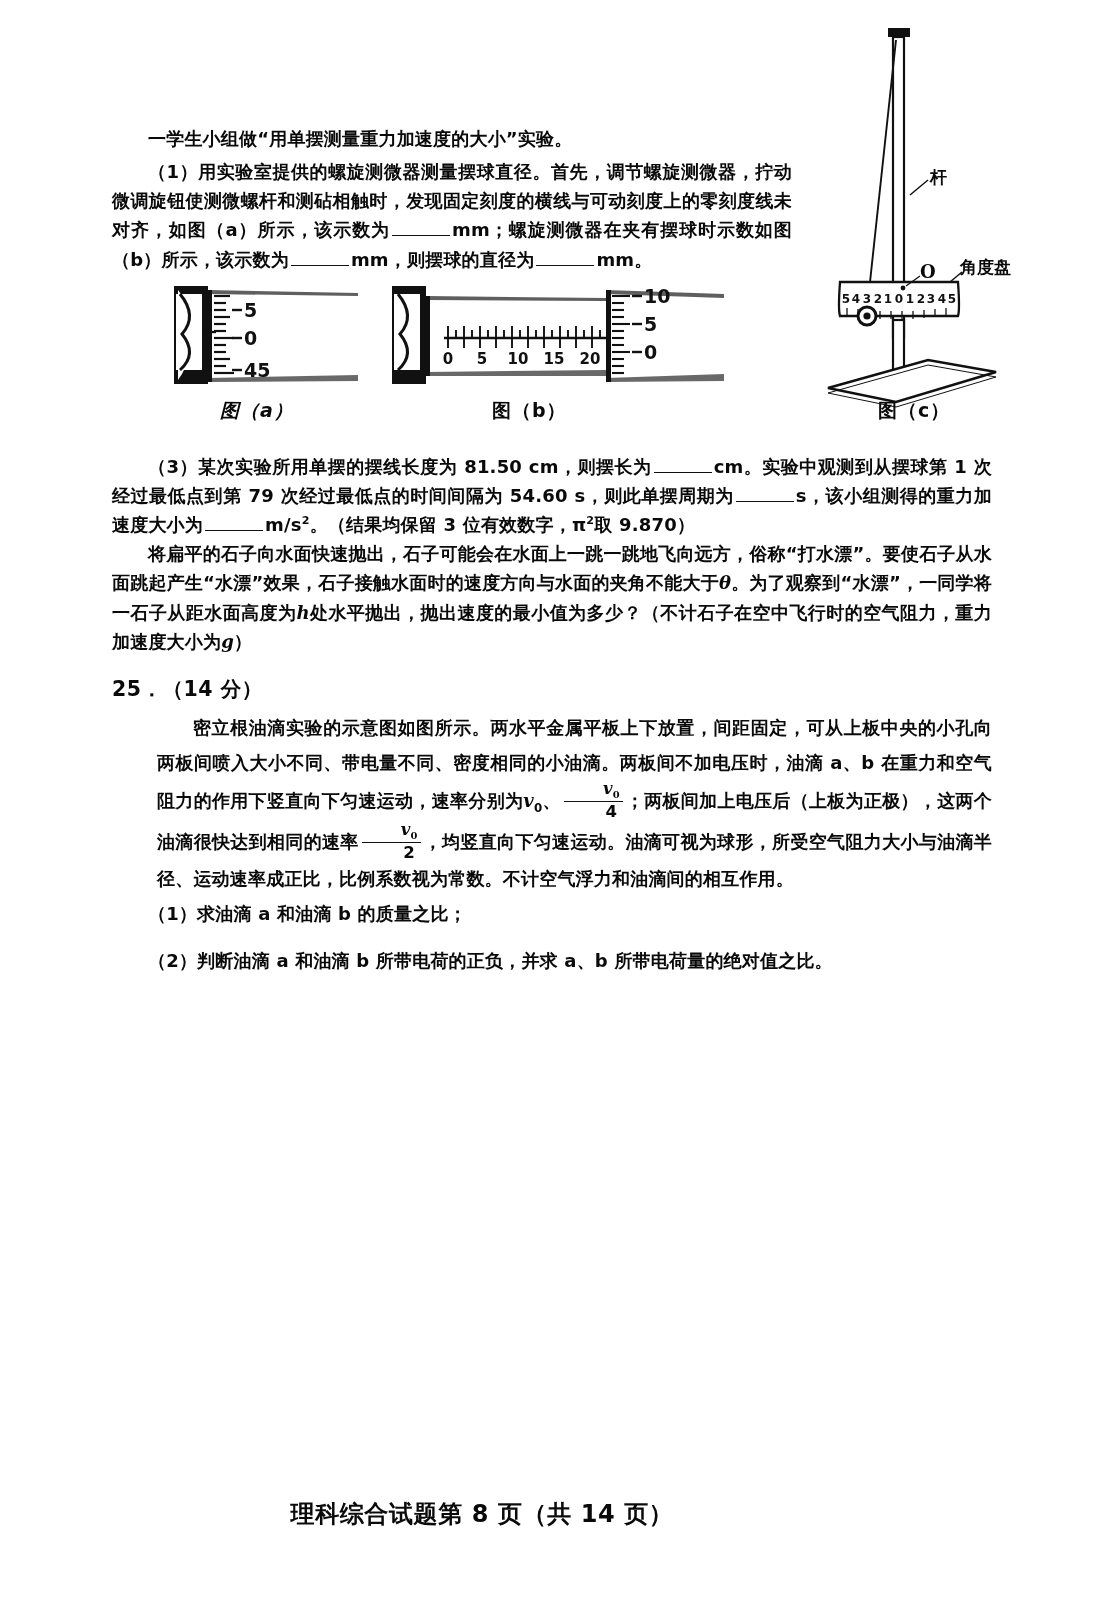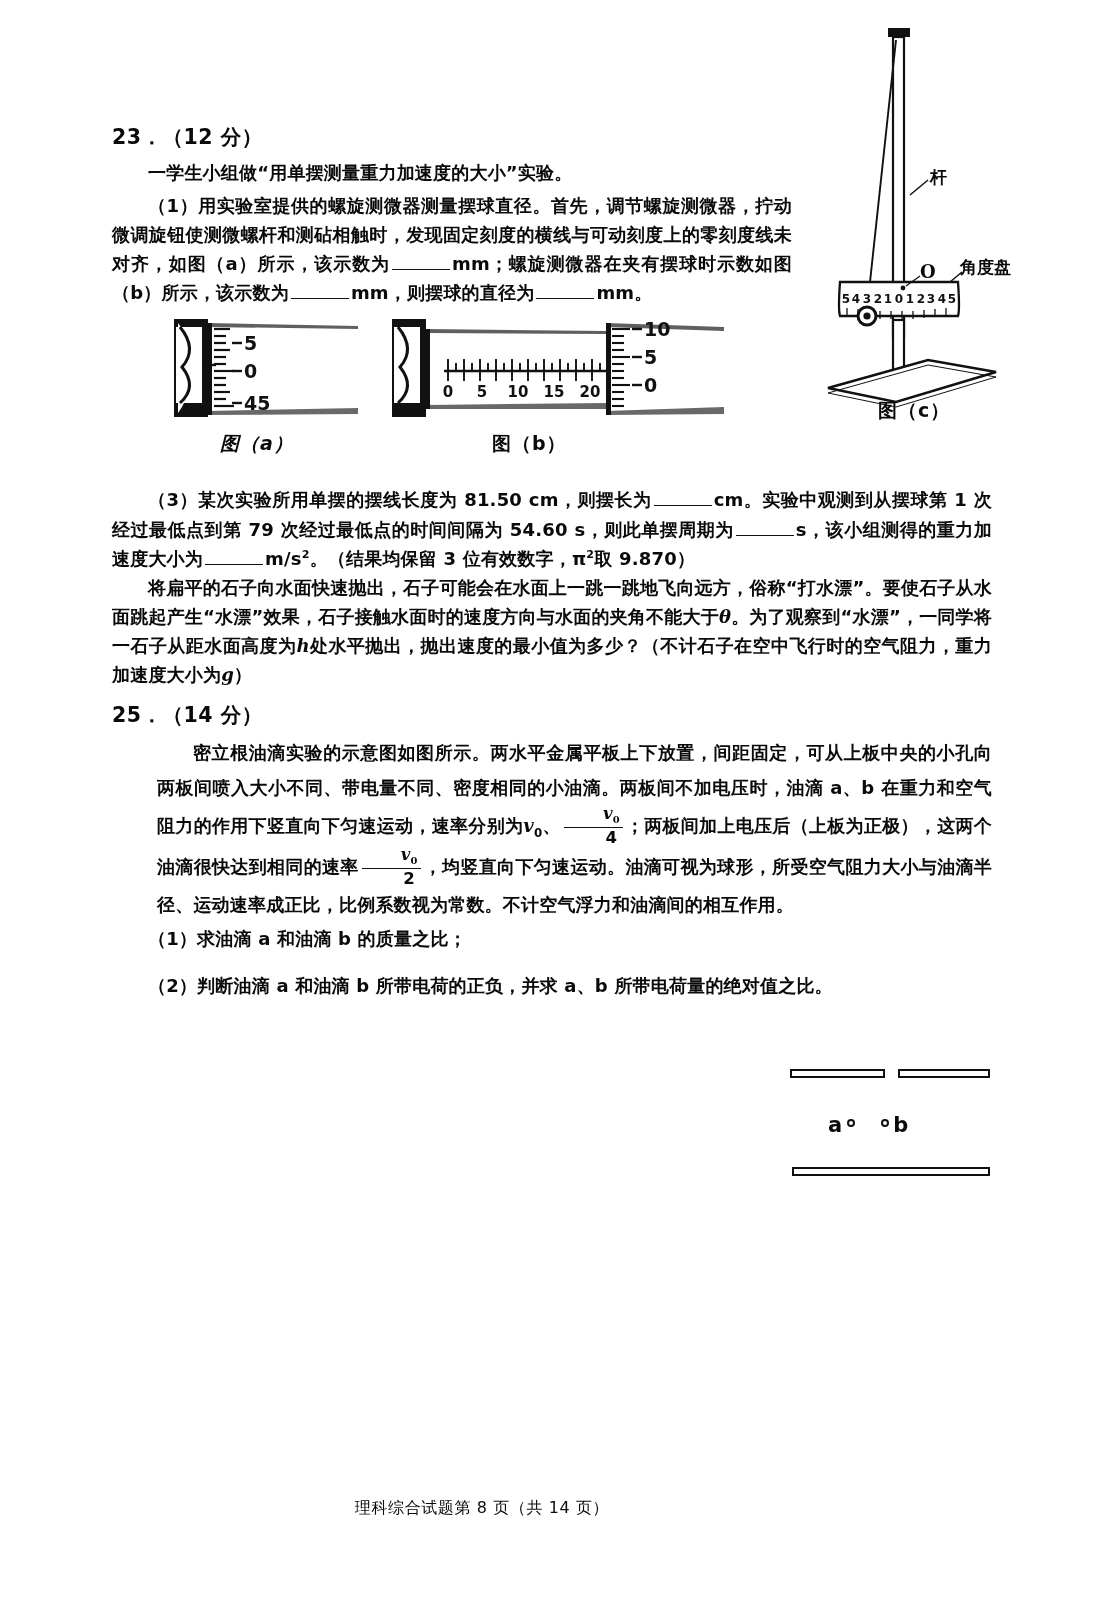--- a/index.html
+++ b/index.html
@@ -142,22 +142,22 @@
     box-sizing: border-box;
   }
 
   
   .footer {
     position: absolute;
     left: 0;
     top: 1498px;
     width: 964px;
     text-align: center;
-    font-size: 16px;
-    font-weight: normal;
+    font-size: 24px;
+    font-weight: bold;
     letter-spacing: 0.6px;
   }
 
   .wrapq25 { position: relative; }
 </style>
 </head>
 <body>
 
 <div class="page">
 
@@ -213,32 +213,23 @@
 
       <circle cx="93" cy="268" r="2.4" fill="#111"></circle>
       <line x1="96" y1="266" x2="110" y2="256" stroke="#111" stroke-width="1.3"></line>
     </svg>
     <div style="position:absolute;left:120px;top:146px;font-size:17px;font-weight:bold;">杆</div>
     <div style="position:absolute;left:110px;top:241px;font-size:18px;font-weight:bold;font-family:'DejaVu Serif',serif;">O</div>
     <div style="position:absolute;left:150px;top:236px;font-size:17px;font-weight:bold;white-space:nowrap;">角度盘</div>
   </div>
   <div class="capC cap">图（c）</div>
 
-  <div class="figD">
-    <div class="plate plate-top-l"></div>
-    <div class="plate plate-top-r"></div>
-    <div class="plate plate-bot"></div>
-    <div class="drops">
-      <span>a</span><span class="dot"></span><span style="display:inline-block;width:18px"></span><span class="dot"></span><span>b</span>
-    </div>
-  </div>
 
   <div class="content">
 
-    <div class="qnum">23．（12 分）</div>
 
     <p class="para indent" style="width:680px;">一学生小组做“用单摆测量重力加速度的大小”实验。</p>
 
     <p class="para indent" style="width:680px;margin-top:4px;">
       <span>（1）用实验室提供的螺旋测微器测量摆球直径。首先，调节螺旋测微器，拧动微调旋钮使测微螺杆和测砧相触时，发现固定刻度的横线与可动刻度上的零刻度线未对齐，如图（a）所示，该示数为</span><span class="blank b-md"></span><span>mm；螺旋测微器在夹有摆球时示数如图（b）所示，该示数为</span><span class="blank b-md"></span><span>mm，则摆球的直径为</span><span class="blank b-md"></span><span>mm。</span>
     </p>
 
     <div class="figstrip">
 
       <div class="figA">
@@ -381,21 +372,21 @@
 
     <p class="para indent" style="margin-top:2px;">
       <span>（3）某次实验所用单摆的摆线长度为 81.50 cm，则摆长为</span><span class="blank b-md"></span><span>cm。实验中观测到从摆球第 1 次经过最低点到第 79 次经过最低点的时间间隔为 54.60 s，则此单摆周期为</span><span class="blank b-md"></span><span>s，该小组测得的重力加速度大小为</span><span class="blank b-md"></span><span>m/s</span><sup>2</sup><span>。（结果均保留 3 位有效数字，π</span><sup>2</sup><span>取 9.870）</span>
     </p>
 
 
     <p class="para indent">
       <span>将扁平的石子向水面快速抛出，石子可能会在水面上一跳一跳地飞向远方，俗称“打水漂”。要使石子从水面跳起产生“水漂”效果，石子接触水面时的速度方向与水面的夹角不能大于</span><span class="it">θ</span><span>。为了观察到“水漂”，一同学将一石子从距水面高度为</span><span class="it">h</span><span>处水平抛出，抛出速度的最小值为多少？（不计石子在空中飞行时的空气阻力，重力加速度大小为</span><span class="it">g</span><span>）</span>
     </p>
 
-    <div class="qnum" style="margin-top:12px;">25．（14 分）</div>
+    <div class="qnum" style="margin-top:20px;">25．（14 分）</div>
 
     <div class="wrapq25">
       <p class="para indent" style="line-height:1.95;margin-left:45px;">
         <span>密立根油滴实验的示意图如图所示。两水平金属平板上下放置，间距固定，可从上板中央的小孔向两板间喷入大小不同、带电量不同、密度相同的小油滴。两板间不加电压时，油滴 a、b 在重力和空气阻力的作用下竖直向下匀速运动，速率分别为</span><span class="it">v</span><sub style="font-style:normal;font-size:0.66em">0</sub><span>、</span><span class="frac"><span class="top"><span>v</span><sub style="font-style:normal;font-size:0.6em">0</sub></span><span class="bot">4</span></span><span>；两板间加上电压后（上板为正极），这两个油滴很快达到相同的速率</span><span class="frac"><span class="top"><span>v</span><sub style="font-style:normal;font-size:0.6em">0</sub></span><span class="bot">2</span></span><span>，均竖直向下匀速运动。油滴可视为球形，所受空气阻力大小与油滴半径、运动速率成正比，比例系数视为常数。不计空气浮力和油滴间的相互作用。</span>
       </p>
     </div>
 
     <p class="para indent" style="margin-top:2px;">（1）求油滴 a 和油滴 b 的质量之比；</p>
     <p class="para indent" style="margin-top:18px;">（2）判断油滴 a 和油滴 b 所带电荷的正负，并求 a、b 所带电荷量的绝对值之比。</p>
   </div>

